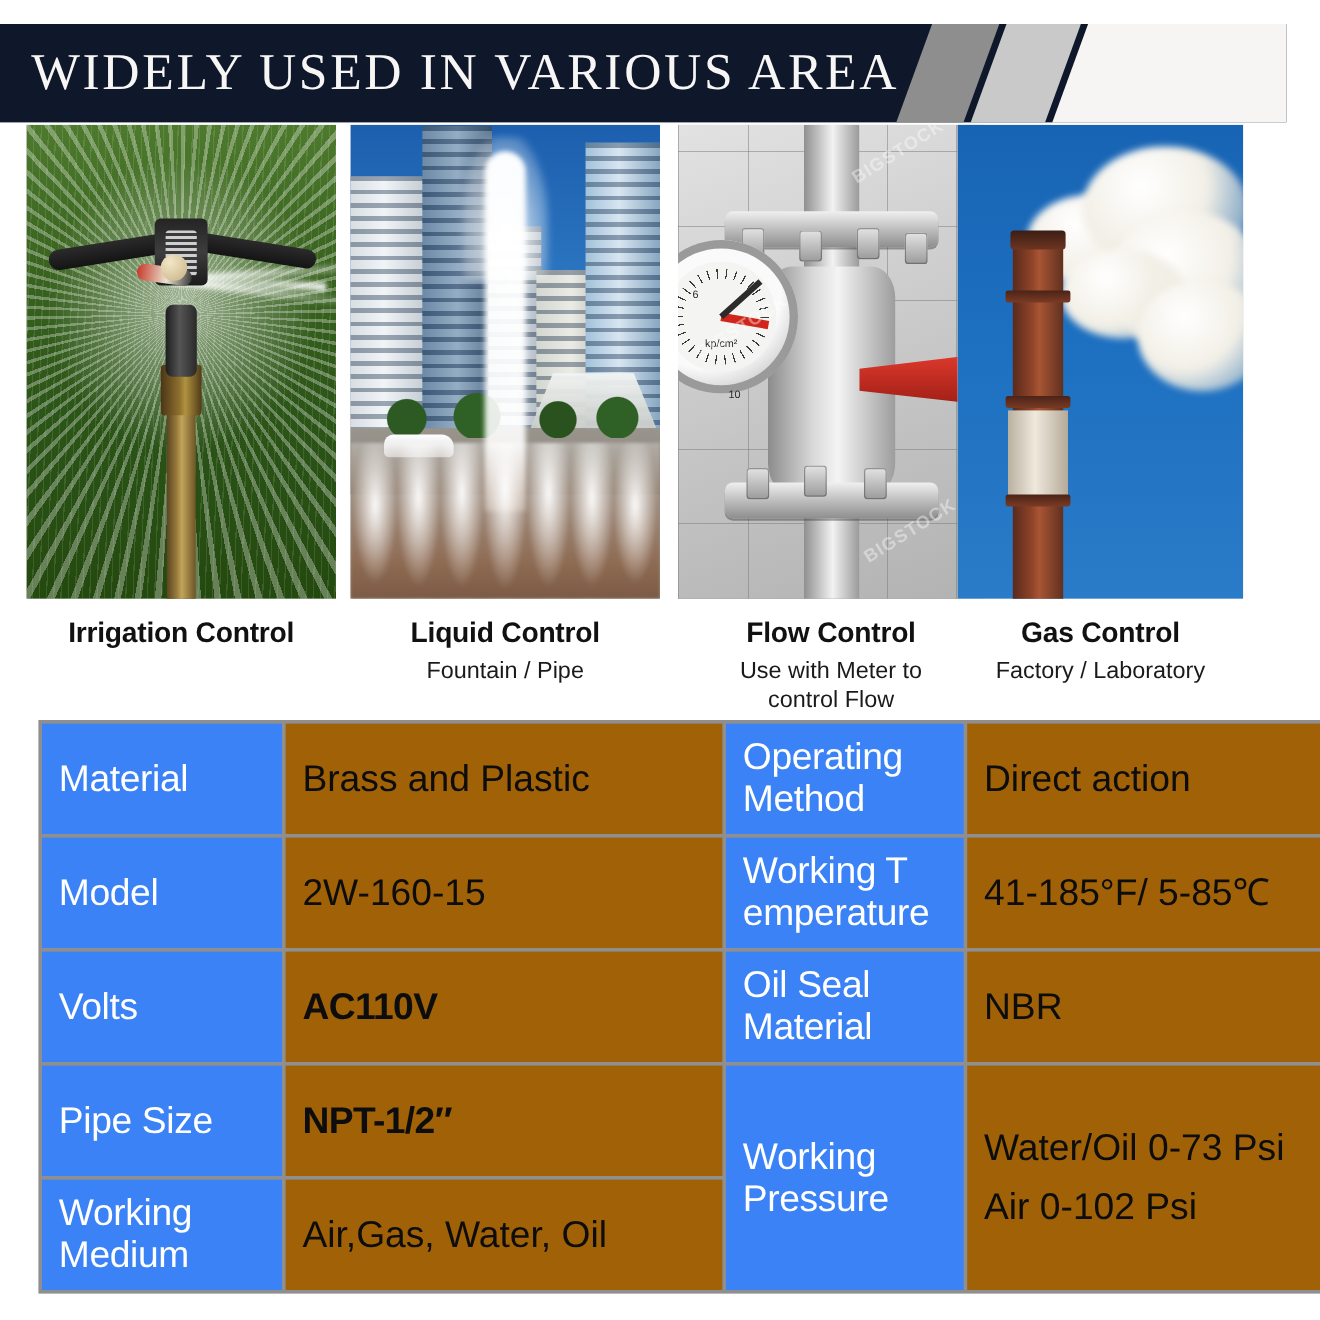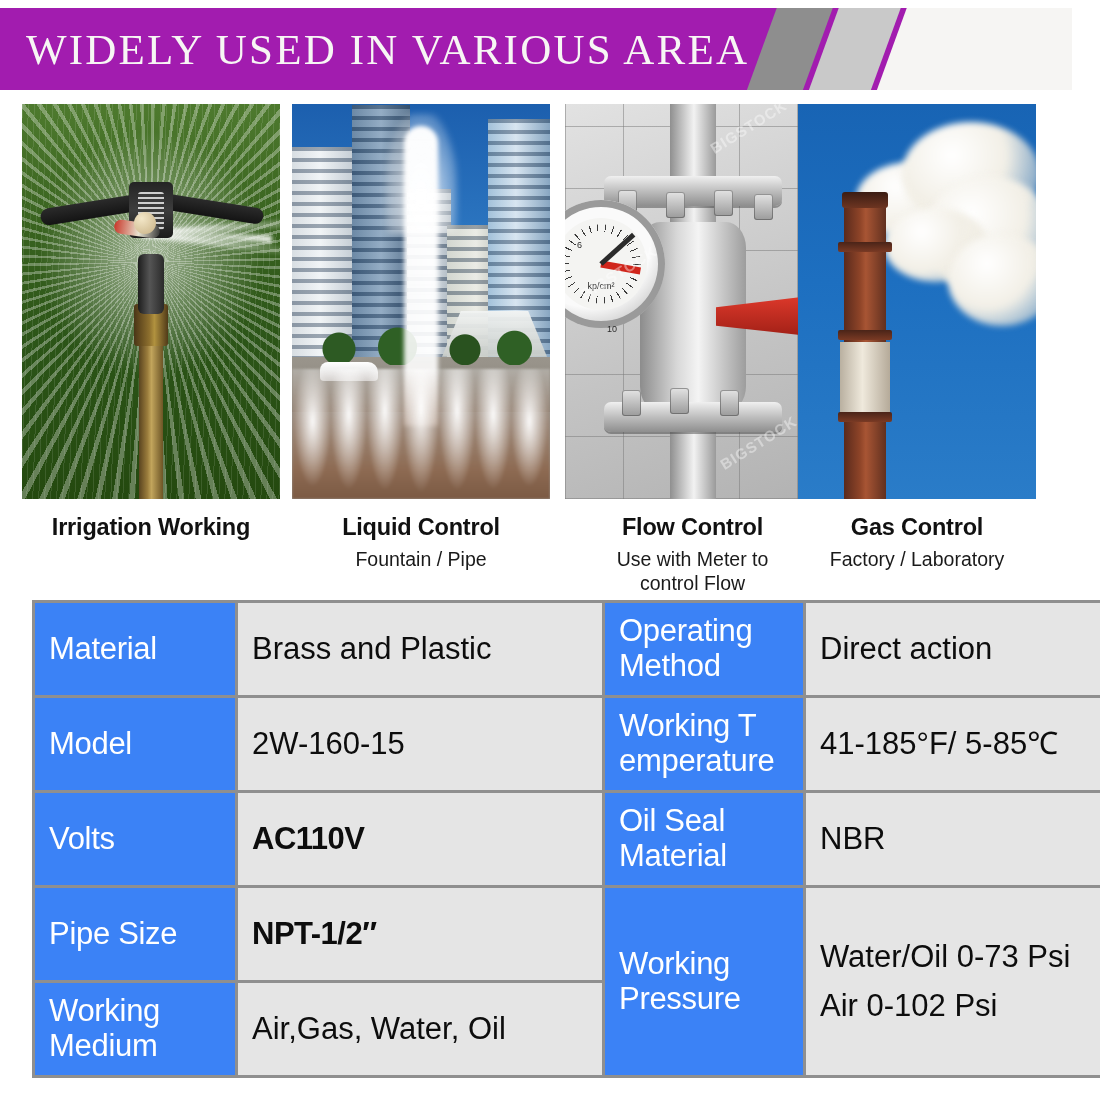--- a/index.html
+++ b/index.html
@@ -12,24 +12,24 @@
     height: 1100px;
     font-family: "Liberation Sans", sans-serif;
     overflow: hidden;
     position: relative;
   }
 
   
   .header-banner {
     position: absolute;
     left: 0;
-    top: 8px;
+    top: 20px;
     width: 1072px;
     height: 82px;
-    background: #a21caf;
+    background: #0f172a;
     overflow: hidden;
   }
   .header-title {
     position: absolute;
     left: 26px;
     top: 50%;
     transform: translateY(-50%);
     color: #f7f6f4;
     font-family: "Liberation Serif", "DejaVu Serif", serif;
     font-size: 43px;
@@ -400,21 +400,21 @@
     font-size: 31px;
     line-height: 1.12;
   }
   .lbl {
     background: #3b82f6;
     color: #ffffff;
     font-weight: 400;
     letter-spacing: -0.3px;
   }
   .val {
-    background: #e5e5e5;
+    background: #a16207;
     color: #0d0d0d;
     font-weight: 400;
   }
   .val-bold { font-weight: bold; letter-spacing: -0.5px; }
   .c-lbl1 { width: 172px; }
   .c-val1 { width: 336px; }
   .c-lbl2 { width: 170px; }
   .c-val2 { width: 352px; }
   .r-tall td { height: 92px; }
   .pressure-line { display: block; margin: 14px 0; }
@@ -440,21 +440,21 @@
       <div class="sprink-pipe"></div>
       <div class="sprink-collar"></div>
       <div class="sprink-body"></div>
       <div class="sprink-arm-l"></div>
       <div class="sprink-arm-r"></div>
       <div class="sprink-head"></div>
       <div class="sprink-spring"></div>
       <div class="sprink-nozzle"></div>
       <div class="sprink-knob"></div>
     </div>
-    <div class="card-title">Irrigation Working</div>
+    <div class="card-title">Irrigation Control</div>
   </div>
 
   <div class="card card-2">
     <div class="photo">
       <div class="ph-city"></div>
       <div class="bldg b1"></div>
       <div class="bldg b2"></div>
       <div class="bldg b3"></div>
       <div class="bldg b4"></div>
       <div class="bldg b5"></div>

